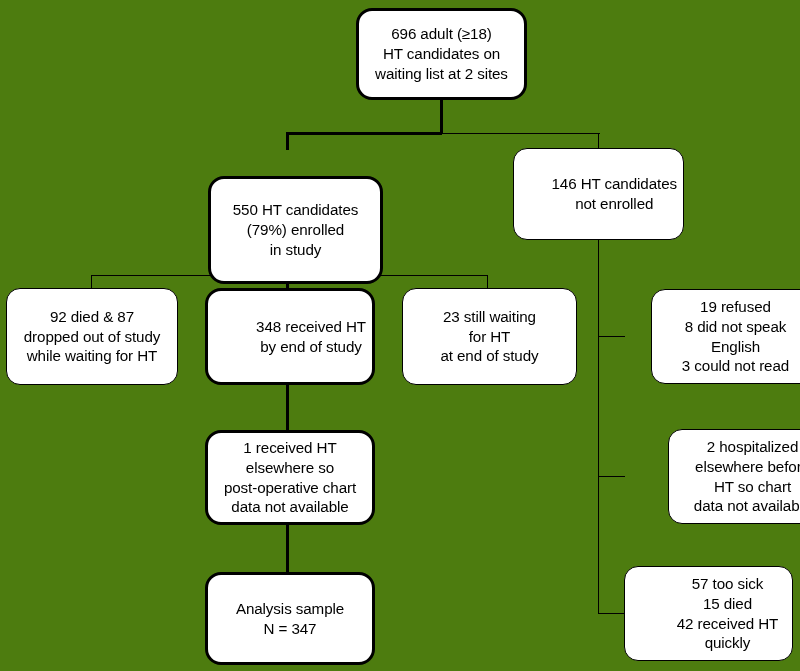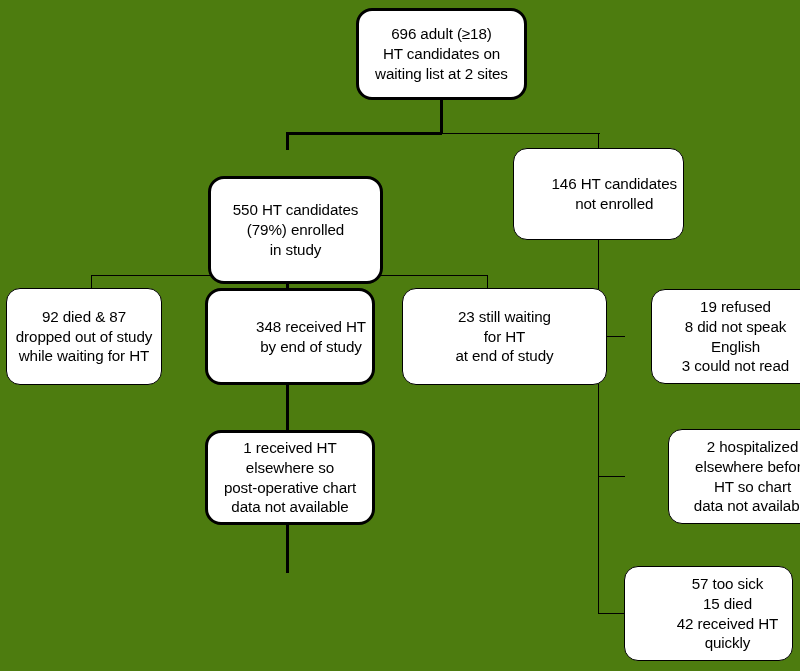--- a/index.html
+++ b/index.html
@@ -94,32 +94,32 @@
     <span class="txt">550 HT candidates
 (79%) enrolled
 in study</span>
   </div>
 
   <div class="node" style="left:513px; top:148px; width:171px; height:92px;justify-content:flex-end;">
     <span class="txt">146 HT candidates
 not enrolled</span>
   </div>
 
-  <div class="node" style="left:6px; top:288px; width:156px; height:97px;">
+  <div class="node" style="left:6px; top:288px; width:172px; height:97px;">
     <span class="txt">92 died &amp; 87
 dropped out of study
 while waiting for HT</span>
   </div>
 
   <div class="node bold" style="left:205px; top:288px; width:170px; height:97px;justify-content:flex-end;">
     <span class="txt">348 received HT
 by end of study</span>
   </div>
 
-  <div class="node" style="left:402px; top:288px; width:205px; height:97px;">
+  <div class="node" style="left:402px; top:288px; width:175px; height:97px;">
     <span class="txt">23 still waiting
 for HT
 at end of study</span>
   </div>
 
   <div class="node" style="left:624px; top:289px; width:169px; height:95px;margin-left:27px;">
     <span class="txt">19 refused
 8 did not speak
 English
 3 could not read</span>
@@ -132,20 +132,24 @@
 data not available</span>
   </div>
 
   <div class="node" style="left:624px; top:429px; width:169px; height:95px;margin-left:44px;">
     <span class="txt">2 hospitalized
 elsewhere before
 HT so chart
 data not available</span>
   </div>
 
+  <div class="node bold" style="left:205px; top:572px; width:170px; height:93px;">
+    <span class="txt">Analysis sample
+N = 347</span>
+  </div>
 
   <div class="node" style="left:624px; top:566px; width:169px; height:95px;padding-left:44px;">
     <span class="txt">57 too sick
 15 died
 42 received HT
 quickly</span>
   </div>
 
 </div>
 

